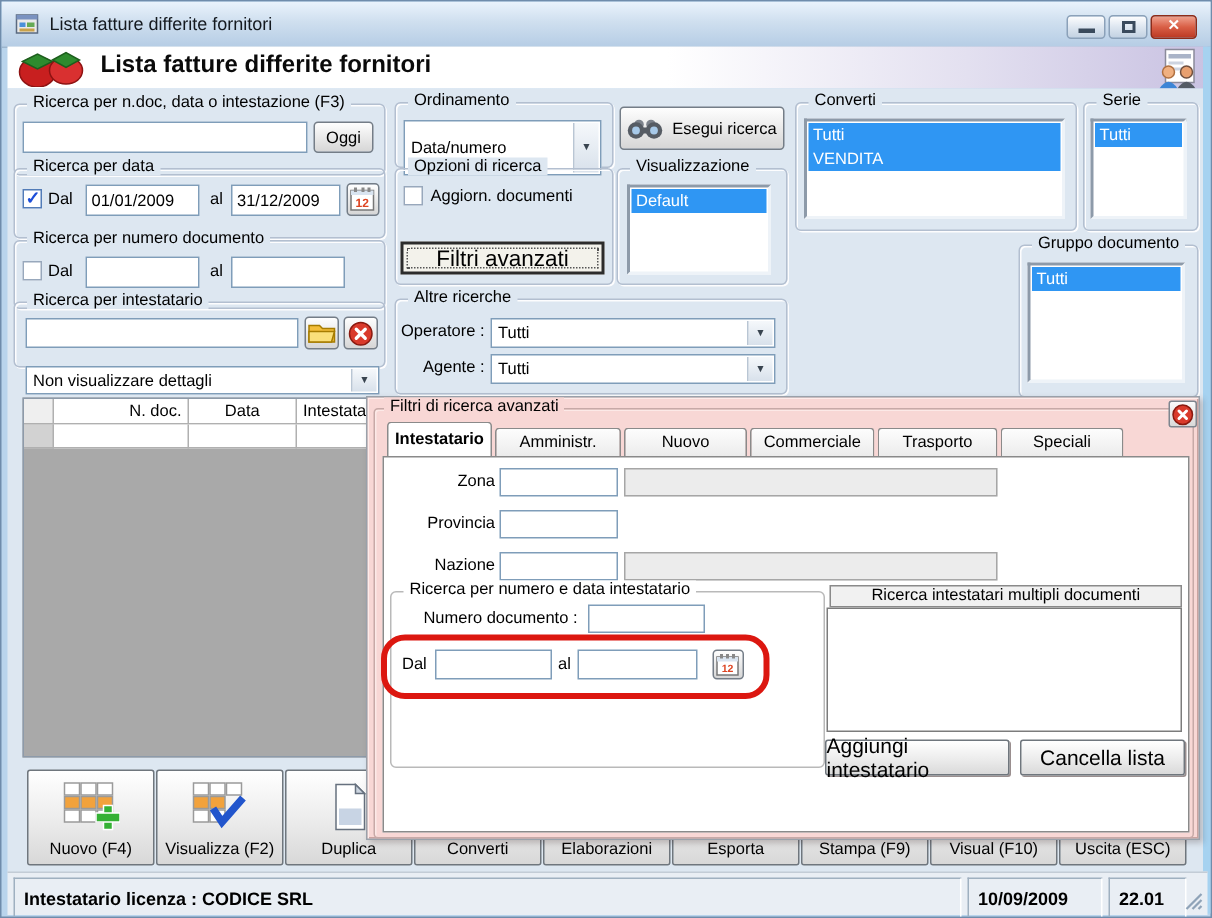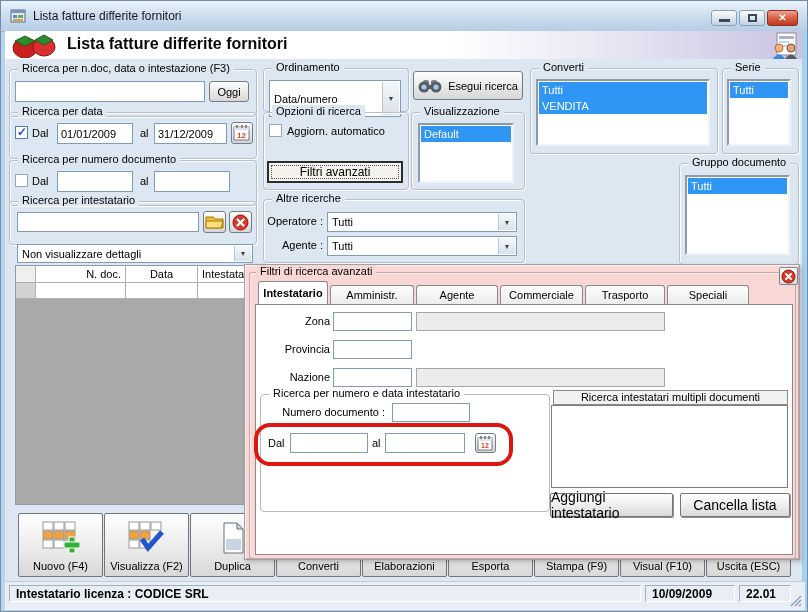--- a/index.html
+++ b/index.html
@@ -86,26 +86,26 @@
     border-radius:2px;font-size:14px;display:flex;align-items:center;justify-content:center;box-sizing:border-box;
     box-shadow:1px 1px 0 #9a8f8f;}
   
   .toolbtn{position:absolute;top:512px;width:85px;height:64px;
     background:linear-gradient(#ffffff,#ebebeb 55%,#d8d8d8);border:1px solid #6f767d;border-radius:2px;
     box-sizing:border-box;display:flex;align-items:flex-end;justify-content:center;padding-bottom:4px;
     font-size:11px;z-index:1;}
   .ticon{position:absolute;top:7px;left:50%;transform:translateX(-50%);}
   
   .advbtn{position:absolute;background:#f3f2eb;border:2px solid #2c2c2c;box-sizing:border-box;
-    font-size:12px;display:flex;align-items:center;justify-content:center;
+    font-size:15px;display:flex;align-items:center;justify-content:center;
     outline:1px dotted #555;outline-offset:-5px;}
   
   .statusbar{position:absolute;left:4px;top:580px;width:800px;height:28px;background:#e9eef4;
     border-top:1px solid #c3ccd6;}
-  .scell{position:absolute;top:3px;height:17px;border:1px solid;border-color:#9fb0c0 #ffffff #ffffff #9fb0c0;
+  .scell{position:absolute;top:3px;height:28px;border:1px solid;border-color:#9fb0c0 #ffffff #ffffff #9fb0c0;
     box-sizing:border-box;font-size:12px;font-weight:bold;display:flex;align-items:center;padding:0 6px;}
   .grip{position:absolute;left:789px;top:594px;}
 </style>
 </head>
 <body>
 
 <div class="win">
 
   <div class="titlebar">
     <svg class="abs" style="left:9px;top:7px" width="16" height="16">
@@ -239,21 +239,21 @@
       <circle cx="6" cy="9" r="2.6" fill="#a7c9e8"></circle>
         <circle cx="18" cy="9" r="2.6" fill="#a7c9e8"></circle>
     </svg>
     <span>Esegui ricerca</span>
   </div>
 
   <div class="group" style="left:262px;top:111px;width:144px;height:76px">
     <span class="glabel">Opzioni di ricerca</span>
   </div>
   <div class="chk" style="left:268px;top:123px"></div>
-  <span class="lbl" style="left:286px;top:124px">Aggiorn. automatico</span>
+  <span class="lbl" style="left:286px;top:124px">Aggiorn. documenti</span>
   <div class="advbtn" style="left:266px;top:160px;width:136px;height:22px">Filtri avanzati</div>
 
   <div class="group" style="left:410px;top:111px;width:112px;height:76px">
     <span class="glabel">Visualizzazione</span>
   </div>
   <div class="listbox" style="left:417px;top:122px;width:96px;height:60px">
     <div class="lb-item sel">Default</div>
   </div>
 
   <div class="group" style="left:262px;top:198px;width:260px;height:62px">
@@ -360,21 +360,21 @@
     <div class="dlgclose">
       <svg width="15" height="15">
         <circle cx="7.5" cy="7.5" r="6.5" fill="#d93a2b" stroke="#8a1a10"></circle>
         <path d="M5 5 L10 10 M10 5 L5 10" stroke="#fff" stroke-width="2" stroke-linecap="round"></path>
       </svg>
     </div>
 
     <div class="tabs">
       <div class="tab active" style="width:70px">Intestatario</div>
       <div class="tab" style="width:84px">Amministr.</div>
-      <div class="tab" style="width:82px">Agente</div>
+      <div class="tab" style="width:82px">Nuovo</div>
       <div class="tab" style="width:83px">Commerciale</div>
       <div class="tab" style="width:80px">Trasporto</div>
       <div class="tab" style="width:82px">Speciali</div>
     </div>
 
     <div class="tabpanel"></div>
 
     <span class="lbl r" style="left:15px;top:50px;width:70px;z-index:3">Zona</span>
     <input class="inp" style="left: 88px; top: 47px; width: 79px; height: 19px; z-index: 3;">
     <input class="inp dis" style="left: 171px; top: 47px; width: 249px; height: 19px; z-index: 3;">

